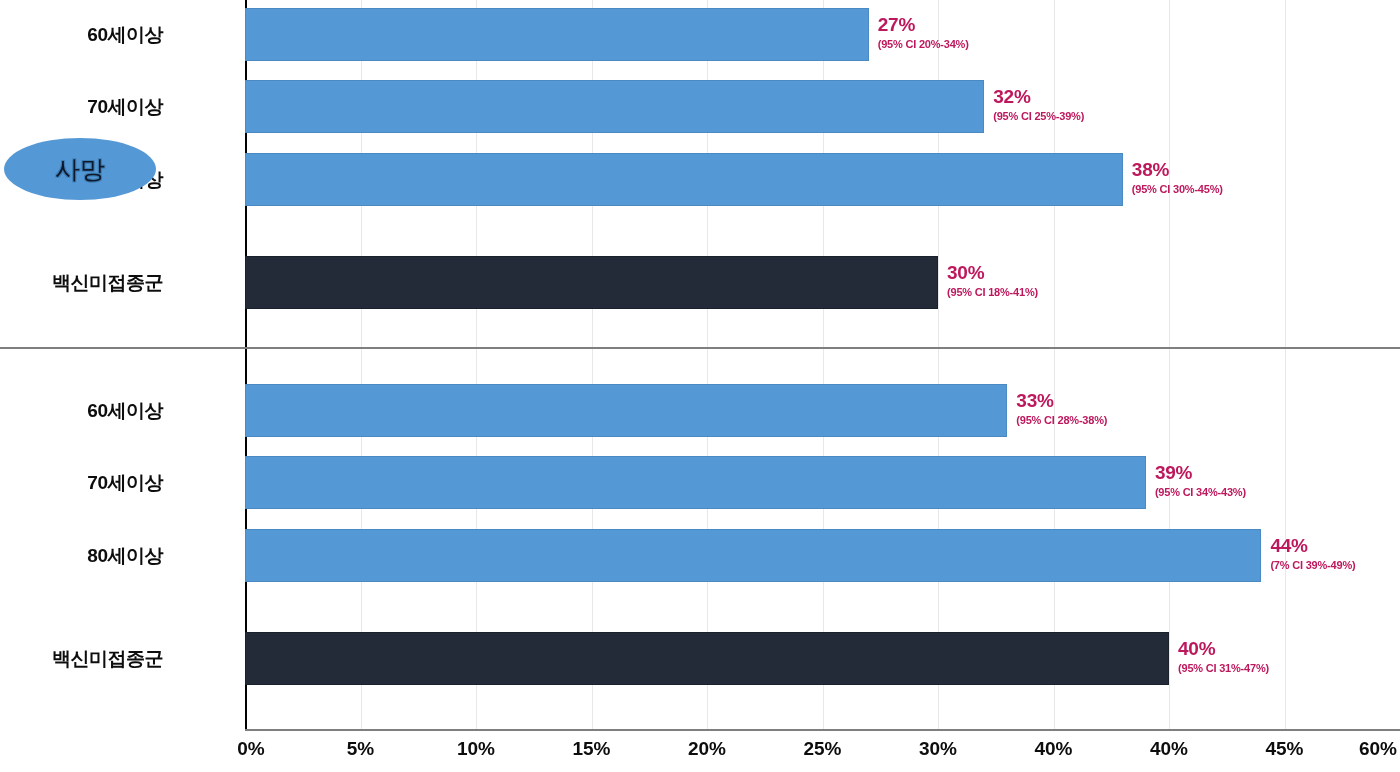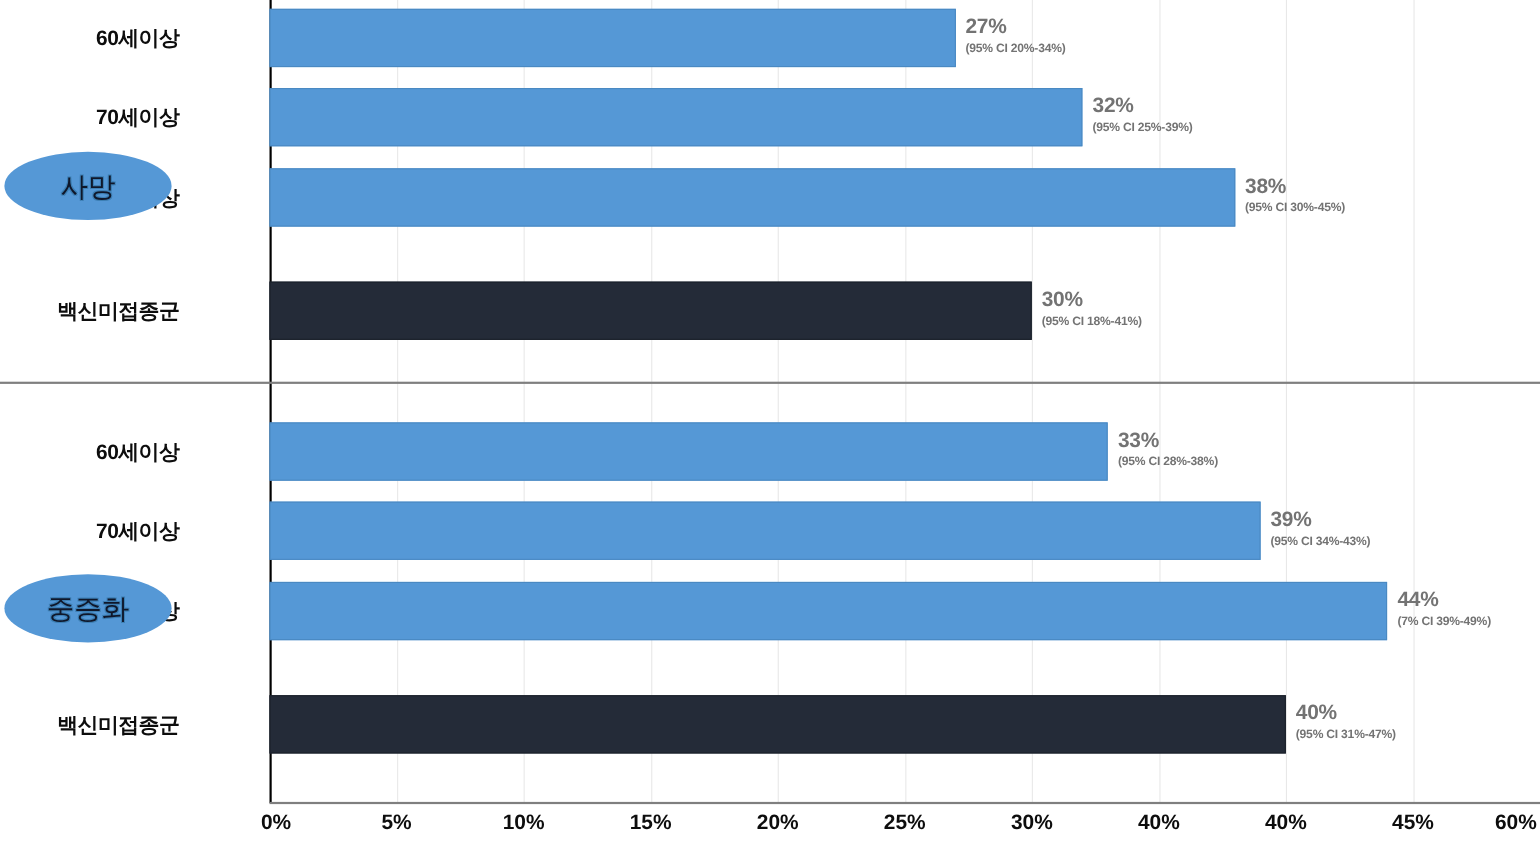--- a/index.html
+++ b/index.html
@@ -73,21 +73,21 @@
   }
   .bar.dark {
     background: #242b38;
     border: 1px solid #1b212b;
   }
 
   
   .value-label {
     position: absolute;
     white-space: nowrap;
-    color: #737373;
+    color: #be185d;
   }
   .value-label .pct {
     display: block;
     font-size: 19px;
     font-weight: bold;
     line-height: 21px;
     letter-spacing: -0.2px;
   }
   .value-label .ci {
     display: block;
@@ -216,23 +216,20 @@
       <div class="cat-label" style="top: 166.5px;">80세이상</div>
       <div class="cat-label" style="top: 269.5px;">백신미접종군</div>
       <div class="cat-label" style="top: 397.5px;">60세이상</div>
       <div class="cat-label" style="top: 469.5px;">70세이상</div>
       <div class="cat-label" style="top: 542.5px;">80세이상</div>
       <div class="cat-label" style="top: 645.5px;">백신미접종군</div>
     </div>
 
   <div class="group-badge" style="left:4px; top:138px;">
     <span class="badge-text">사망</span>
-  </div>
-  <div class="group-badge" style="left:4px; top:522px;">
-    <span class="badge-text">중증화</span>
   </div>
 
   <div id="xtick-layer">
       <div class="xtick" style="left: 251px;">0%</div>
       <div class="xtick" style="left: 360.5px;">5%</div>
       <div class="xtick" style="left: 476px;">10%</div>
       <div class="xtick" style="left: 591.5px;">15%</div>
       <div class="xtick" style="left: 707px;">20%</div>
       <div class="xtick" style="left: 822.5px;">25%</div>
       <div class="xtick" style="left: 938px;">30%</div>

